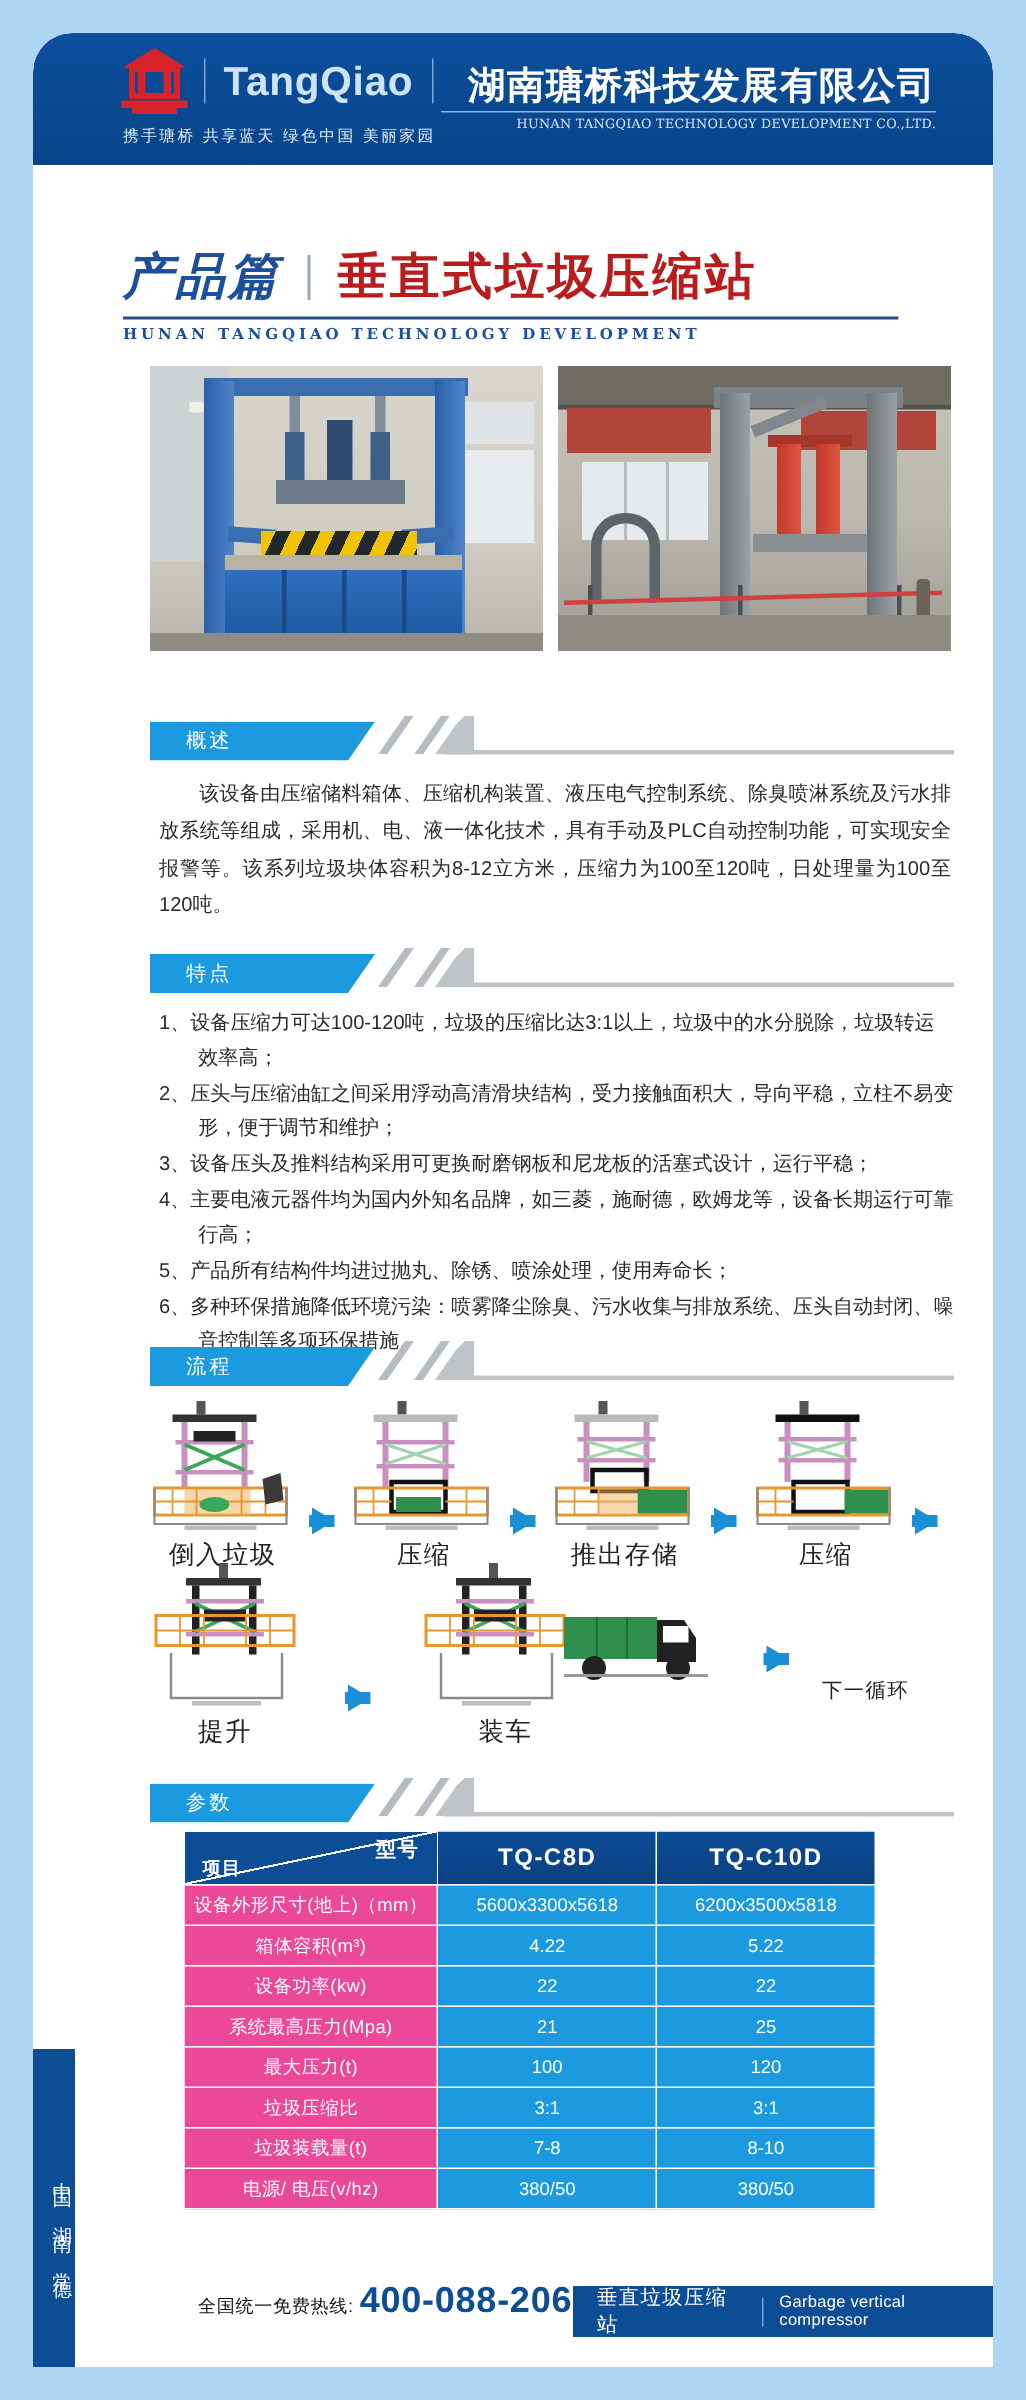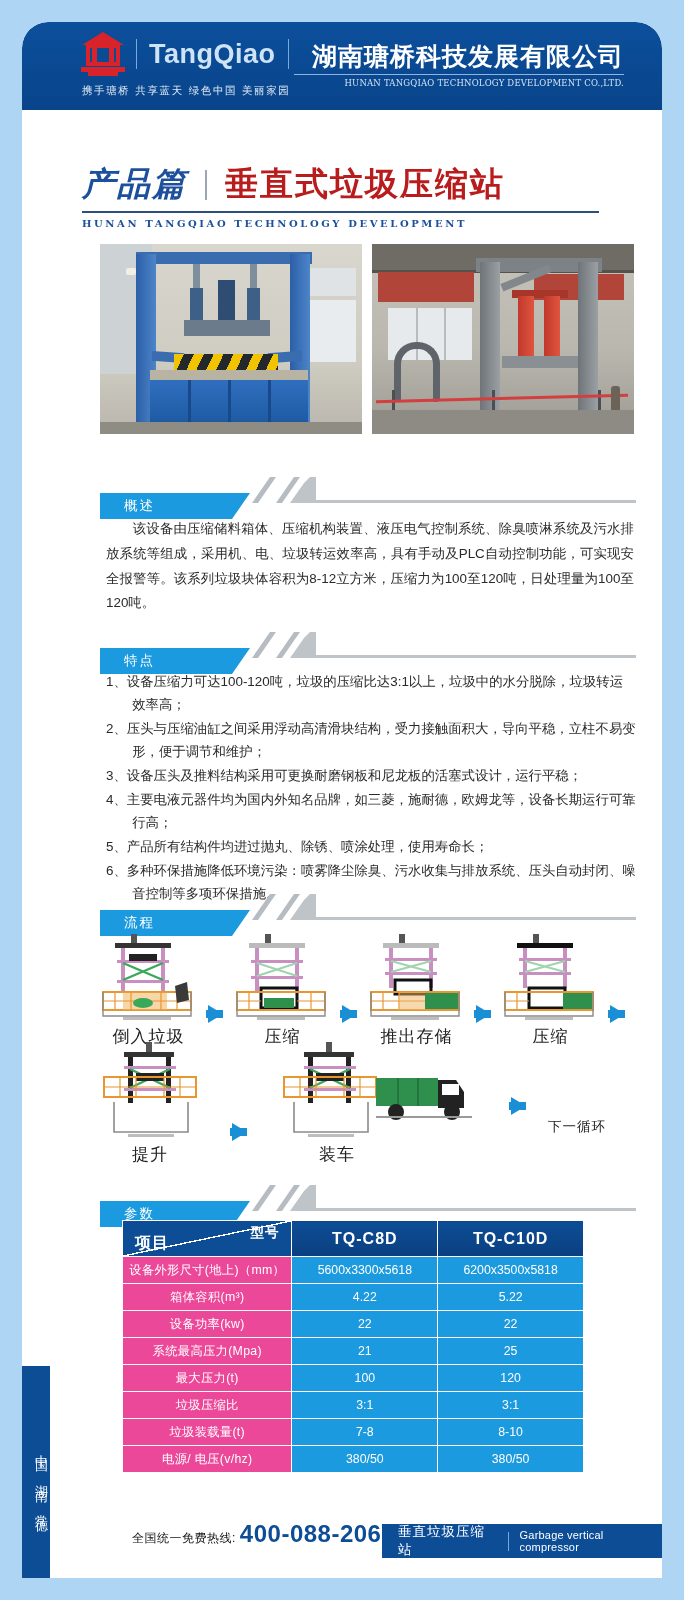--- a/index.html
+++ b/index.html
@@ -137,21 +137,21 @@
   .p2-coil { position:absolute; left:22px; top:98px; width:46px; height:60px; border:7px solid #5f646a; border-radius:22px 22px 4px 4px; border-bottom:none; }
   .p2-rope { position:absolute; left:4px; bottom:34px; width:252px; height:3px; background:#d33f3f; transform:rotate(-1.5deg); }
   .p2-post1, .p2-post2, .p2-post3 { position:absolute; bottom:22px; width:3px; height:22px; background:#4c4f52; }
   .p2-post1 { left:20px; } .p2-post2 { left:120px; } .p2-post3 { left:226px; }
   .p2-floor { position:absolute; left:0; bottom:0; width:100%; height:24px; background:#8e8b84; }
   .p2-man { position:absolute; right:14px; bottom:22px; width:9px; height:26px; background:#6b6258; border-radius:3px; }
 
   
   .sec { position:absolute; left:78px; width:536px; height:26px; }
   .sec .tab {
-    position:absolute; left:0; top:16px; width:150px; height:44px;
+    position:absolute; left:0; top:4px; width:150px; height:44px;
     background:#1b9ae0;
     clip-path:polygon(0 0, 150px 0, 132px 26px, 0 26px);
   }
   .sec .tab span {
     position:absolute; left:24px; top:4px;
     color:#ffffff; font-size:13.5px; letter-spacing:2px;
   }
   .sec .st1, .sec .st2 {
     position:absolute; top:0; width:24px; height:26px; background:#b6bcc2;
     clip-path:polygon(18px 0, 24px 0, 6px 26px, 0 26px);
@@ -205,21 +205,21 @@
   .ptable thead th {
     background:linear-gradient(180deg,#0d4d96,#0a3f80);
     color:#ffffff; height:36px; font-size:16px; font-weight:bold; letter-spacing:1px;
   }
   .ptable thead th.corner { position:relative; width:170px; background:#0d4d96; }
   .corner .diag {
     position:absolute; left:0; top:0; width:100%; height:100%;
     background:linear-gradient(to right bottom, transparent calc(50% - 0.7px), #ffffff calc(50% - 0.7px), #ffffff calc(50% + 0.7px), transparent calc(50% + 0.7px));
   }
   .corner .c-model { position:absolute; right:12px; top:3px; font-size:13.5px; }
-  .corner .c-item { position:absolute; left:12px; bottom:2px; font-size:16px; }
+  .corner .c-item { position:absolute; left:12px; bottom:2px; font-size:12px; }
   .ptable tbody td {
     background:#1b9ae0; color:#ffffff; height:27px; font-size:12.3px; text-align:center;
   }
   .ptable tbody td.lbl { background:#ec4899; letter-spacing:0.3px; }
   .ptable tbody td.val { width:146px; }
 
   
   .hot { position:absolute; left:110px; bottom:30px; display:flex; align-items:baseline; }
   .hot .lbl { font-size:12px; color:#111; letter-spacing:0.5px; }
   .hot .num {
@@ -335,21 +335,21 @@
 
   <div class="sec" style="top:455px">
     <div class="tab">
         <span>概述</span>
       </div>
     <div class="st1"></div>
       <div class="st2"></div>
     <div class="ruleTail"></div>
       <div class="rule"></div>
   </div>
-  <div class="para indent" style="top:495px">该设备由压缩储料箱体、压缩机构装置、液压电气控制系统、除臭喷淋系统及污水排放系统等组成，采用机、电、垃圾转运效率高，具有手动及PLC自动控制功能，可实现安全报警等。该系列垃圾块体容积为8-12立方米，压缩力为100至120吨，日处理量为100至120吨。</div>
+  <div class="para indent" style="top:495px">该设备由压缩储料箱体、压缩机构装置、液压电气控制系统、除臭喷淋系统及污水排放系统等组成，采用机、电、液一体化技术，具有手动及PLC自动控制功能，可实现安全报警等。该系列垃圾块体容积为8-12立方米，压缩力为100至120吨，日处理量为100至120吨。</div>
 
   <div class="sec" style="top:610px">
     <div class="tab">
         <span>特点</span>
       </div>
     <div class="st1"></div>
       <div class="st2"></div>
     <div class="ruleTail"></div>
       <div class="rule"></div>
   </div>

